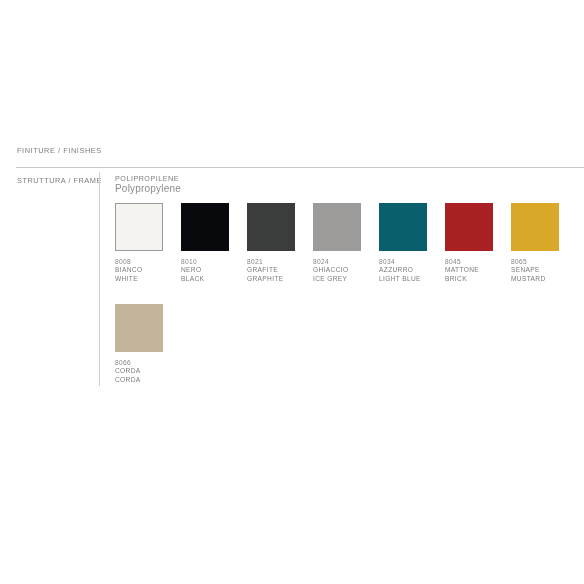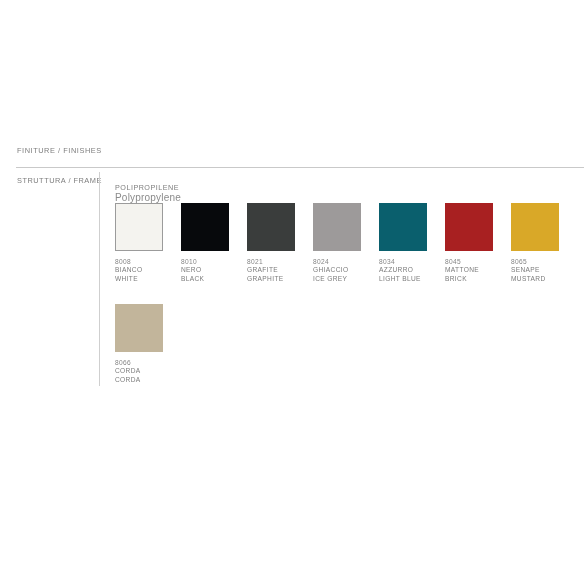--- a/index.html
+++ b/index.html
@@ -62,21 +62,20 @@
     width: 1px;
     height: 214px;
     background: #cfcfcf;
   }
 
   
   .material {
     position: absolute;
     left: 107px;
     top: 174px;
-    margin-top: 9px;
   }
   .material-it {
     font-size: 7.2px;
     letter-spacing: 0.5px;
     color: #7d7d7d;
     line-height: 9.5px;
     white-space: nowrap;
   }
   .material-en {
     font-size: 10px;

